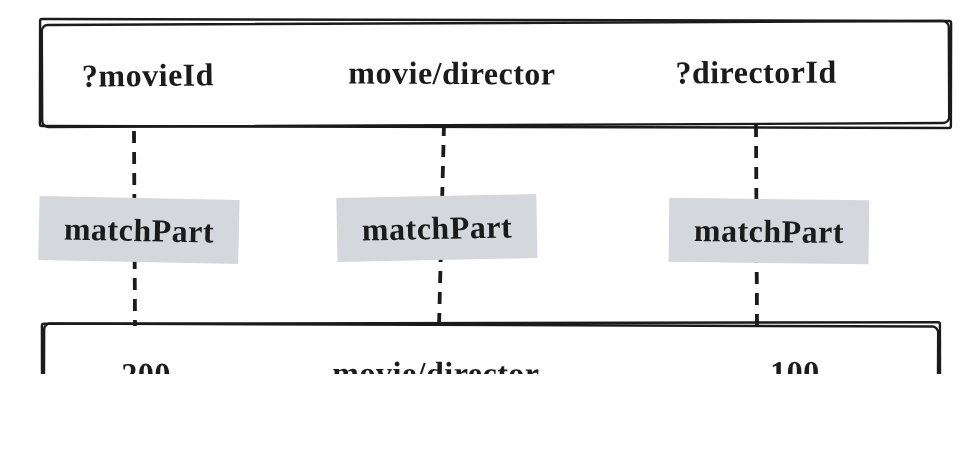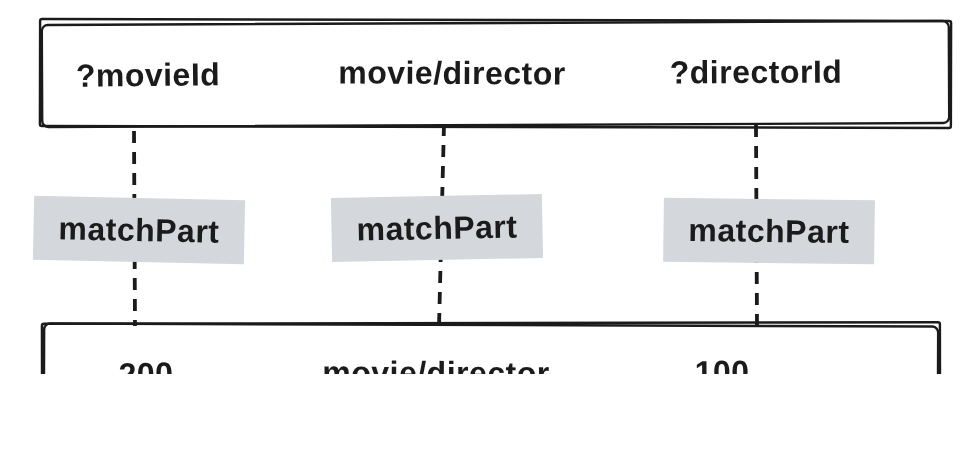--- a/index.html
+++ b/index.html
@@ -5,21 +5,21 @@
   html, body {
     margin: 0;
     padding: 0;
     background: #ffffff;
   }
   .canvas {
     position: relative;
     width: 971px;
     height: 374px;
     background: var(--canvas_bg, #ffffff);
-    font-family: Liberation Sans, sans-serif;
+    font-family: Liberation Serif, serif;
     overflow: hidden;
   }
   svg.shapes {
     position: absolute;
     left: 0;
     top: 0;
     width: 971px;
     height: 450px;
   }
   .shape {
@@ -83,15 +83,15 @@
   <span class="cell-label" style="left:148px; top:75px; --rot:-0.6deg">?movieId</span>
   <span class="cell-label" style="left:452px; top:73px; --rot:0.3deg">movie/director</span>
   <span class="cell-label" style="left:756px; top:72px; --rot:-0.3deg">?directorId</span>
 
   <span class="match-label" style="left:139px; top:230px; --rot:1.2deg">matchPart</span>
   <span class="match-label" style="left:437px; top:228px; --rot:-1.1deg">matchPart</span>
   <span class="match-label" style="left:769px; top:231px; --rot:0.7deg">matchPart</span>
 
   <span class="cell-label" style="left:146px; top:374px; --rot:-0.8deg">200</span>
   <span class="cell-label" style="left:436px; top:373px; --rot:0.2deg">movie/director</span>
-  <span class="cell-label" style="left:722px; top:372px; --rot:-0.4deg">100</span>
+  <span class="cell-label" style="left:795px; top:372px; --rot:-0.4deg">100</span>
 
 </div>
 
 </body></html>

